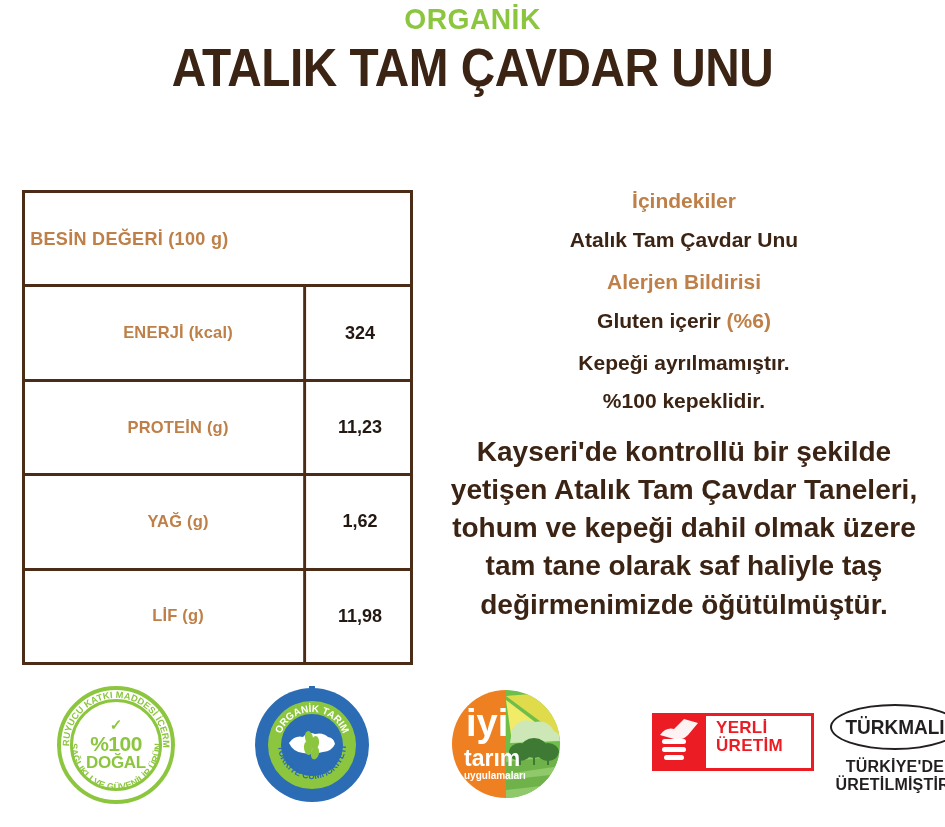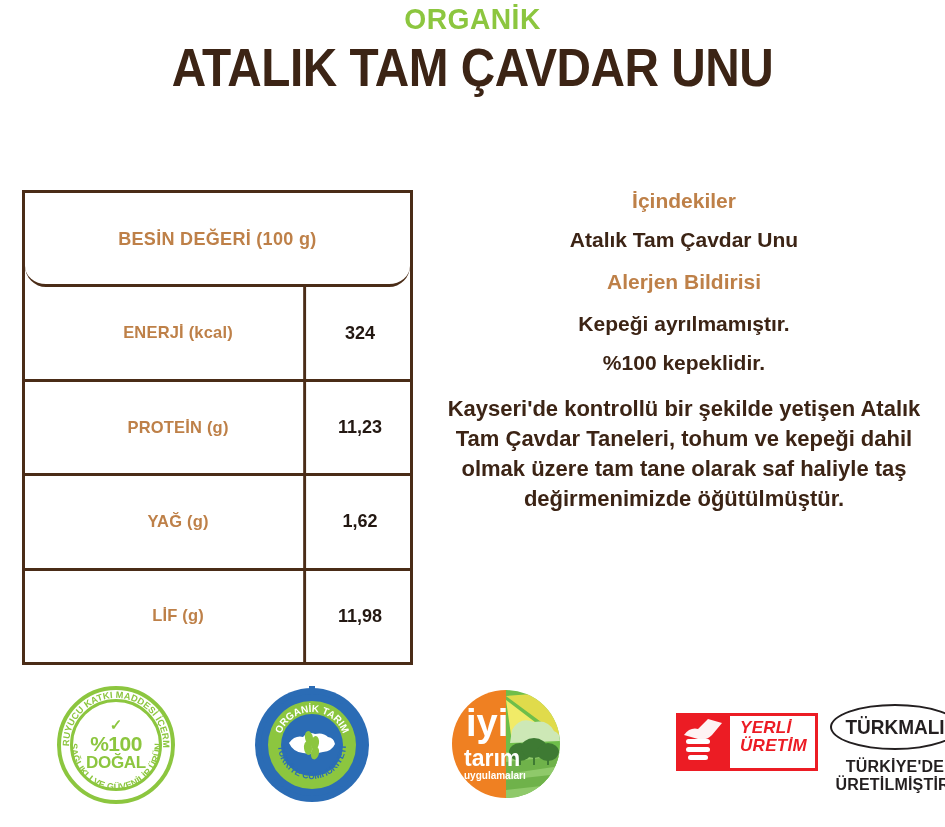--- a/index.html
+++ b/index.html
@@ -31,23 +31,22 @@
 
   
   .table{
     position:absolute;left:22px;top:10px;width:391px;height:475px;
     border:3px solid #4A2C17;box-sizing:border-box;
     display:flex;flex-direction:column;
   }
   .trow{display:flex;flex:1;border-bottom:3px solid #4A2C17;padding-left:24px;}
   .trow:last-child{border-bottom:none;}
   .thead{
-    flex:1;display:flex;align-items:center;justify-content:center;
+    flex:1;display:flex;align-items:center;
     border-bottom:3px solid #4A2C17;
-    border-radius:21px;
   }
   .thead .th-text{
     color:#BE8048;font-weight:bold;font-size:19px;letter-spacing:.3px;
     transform:scaleX(.95);
   }
   .tlabel{
     flex:0 0 258px;display:flex;align-items:center;justify-content:center;
     border-right:3px solid #4A2C17;
     color:#BE8048;font-weight:bold;font-size:17px;letter-spacing:.2px;
     transform:scaleX(.97);
@@ -66,21 +65,21 @@
   .info-head{
     color:#BE8048;font-weight:bold;font-size:21px;line-height:1.28;
     margin:0;
   }
   .info-sub{
     color:#3C2415;font-weight:bold;font-size:21px;line-height:1.28;
     margin:12px;
   }
   .accent{color:#BE8048;}
   .para{
-    color:#3C2415;font-weight:bold;font-size:22px;line-height:1.36;
+    color:#3C2415;font-weight:bold;font-size:28px;line-height:1.36;
     margin:18px 0 8px 0;
   }
 
   
   .logos{
     position:absolute;left:0;top:686px;width:945px;height:125px;
   }
   .logo{position:absolute;top:0;}
 
   
@@ -106,21 +105,21 @@
     font-weight:bold;font-size:9.2px;letter-spacing:.2px;
   }
 
   
   .l2{left:253px;width:118px;height:118px;}
 
   
   .l3{left:452px;width:108px;height:108px;top:4px;}
 
   
-  .l4{left:676px;top:25px;width:142px;height:62px;font-style:italic;}
+  .l4{left:652px;top:25px;width:162px;height:62px;}
   .l4 .box{
     position:absolute;left:26px;top:2px;right:0;bottom:2px;
     border:3px solid #EC1C24;box-sizing:border-box;background:#fff;
   }
   .l4 .redblock{
     position:absolute;left:0;top:2px;width:54px;bottom:2px;background:#EC1C24;
   }
   .l4 .txt{
     position:absolute;left:64px;top:8px;color:#EC1C24;font-weight:bold;
     font-size:17px;line-height:1.06;letter-spacing:.3px;text-align:left;
@@ -180,20 +179,21 @@
 
     <div class="info">
 
       <div class="info-block">
         <p class="info-head">İçindekiler</p>
         <p class="info-sub">Atalık Tam Çavdar Unu</p>
       </div>
 
       <div class="info-block">
         <p class="info-head">Alerjen Bildirisi</p>
+        <p class="info-sub"><span>Gluten içerir</span> <span class="accent">(%6)</span></p>
       </div>
 
       <div class="info-block">
         <p class="info-sub">Kepeği ayrılmamıştır.</p>
         <p class="info-sub">%100 kepeklidir.</p>
       </div>
 
       <p class="para">Kayseri'de kontrollü bir şekilde yetişen Atalık Tam Çavdar Taneleri, tohum ve kepeği dahil olmak üzere tam tane olarak saf haliyle taş değirmenimizde öğütülmüştür.</p>
     </div>
   </div>

